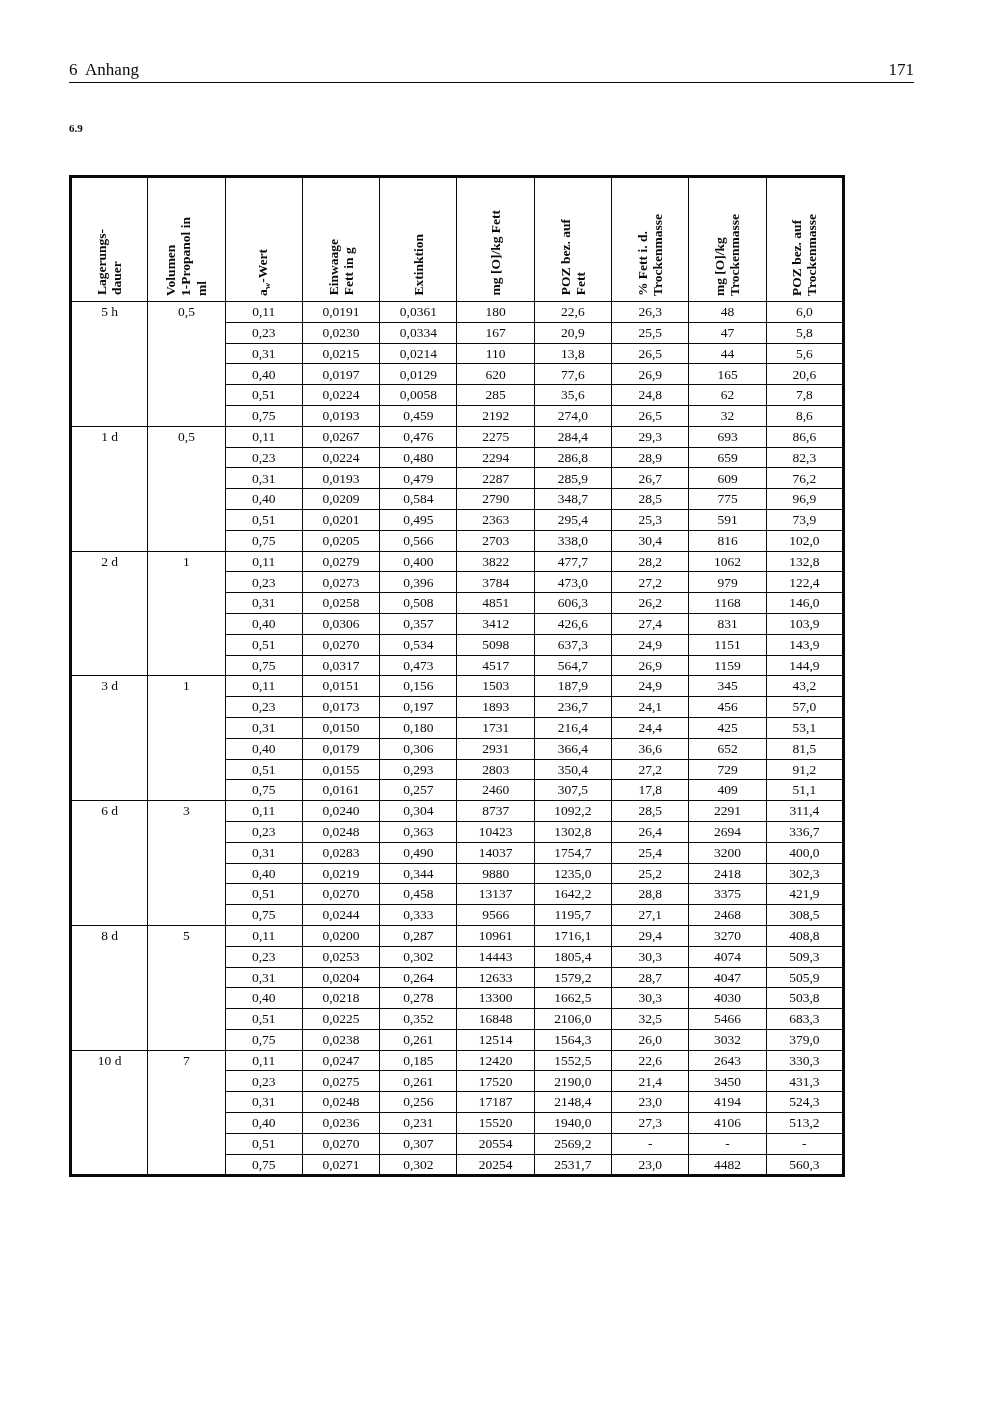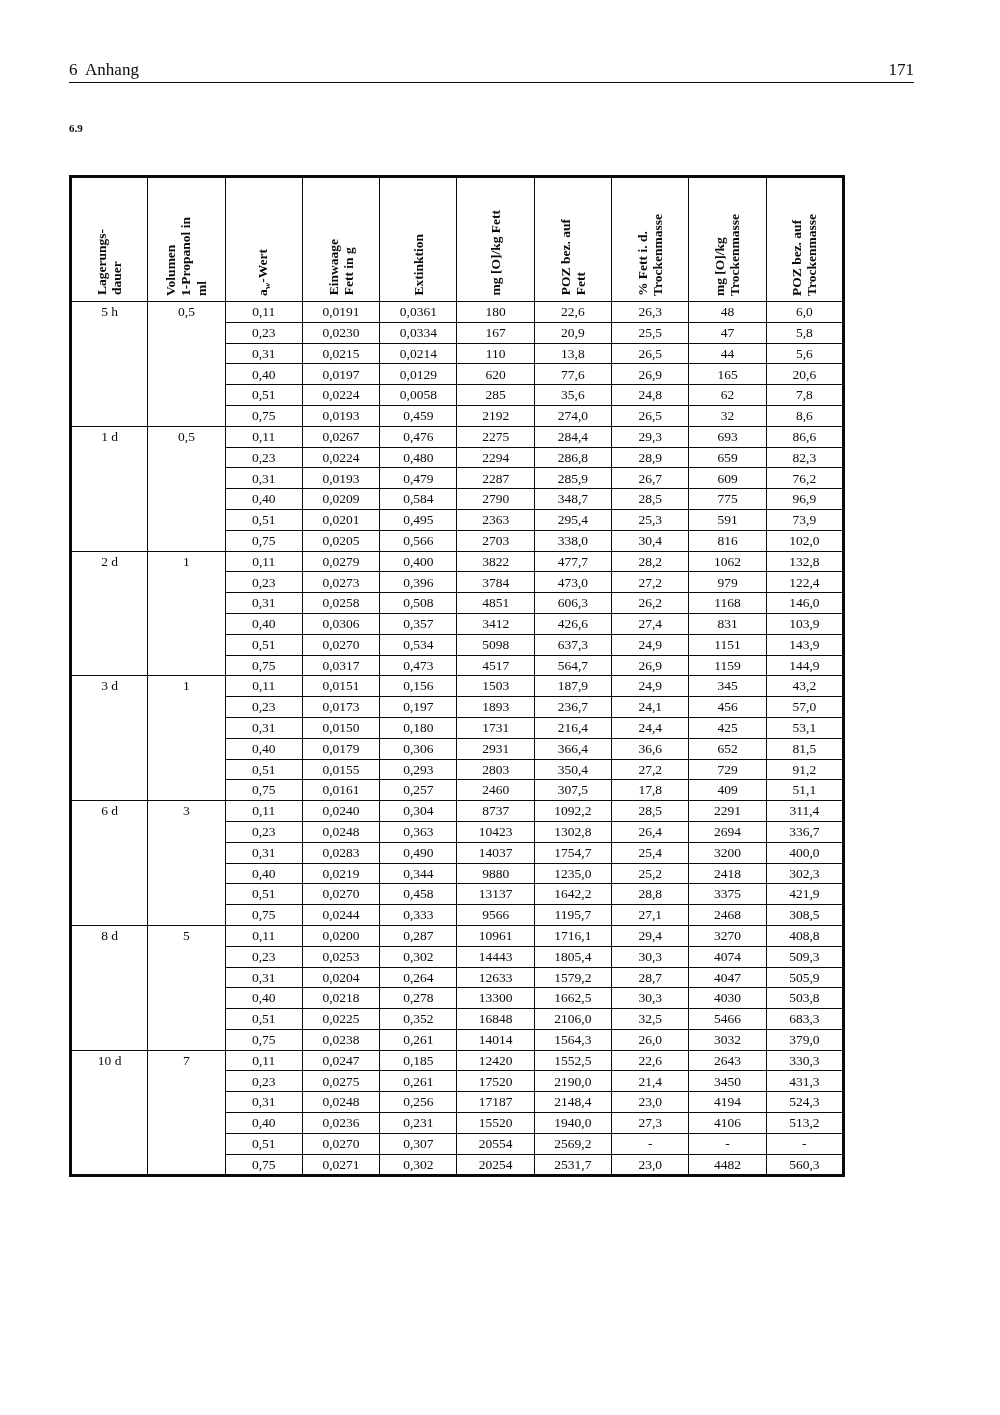--- a/index.html
+++ b/index.html
@@ -494,21 +494,21 @@
             <td>16848</td>
             <td>2106,0</td>
             <td>32,5</td>
             <td>5466</td>
             <td>683,3</td>
           </tr>
           <tr>
             <td>0,75</td>
             <td>0,0238</td>
             <td>0,261</td>
-            <td>14014</td>
+            <td>12514</td>
             <td>1564,3</td>
             <td>26,0</td>
             <td>3032</td>
             <td>379,0</td>
           </tr>
           <tr>
             <td class="group-cell" rowspan="6">
               <div>10 d</div>
             </td>
             <td class="group-cell" rowspan="6">

